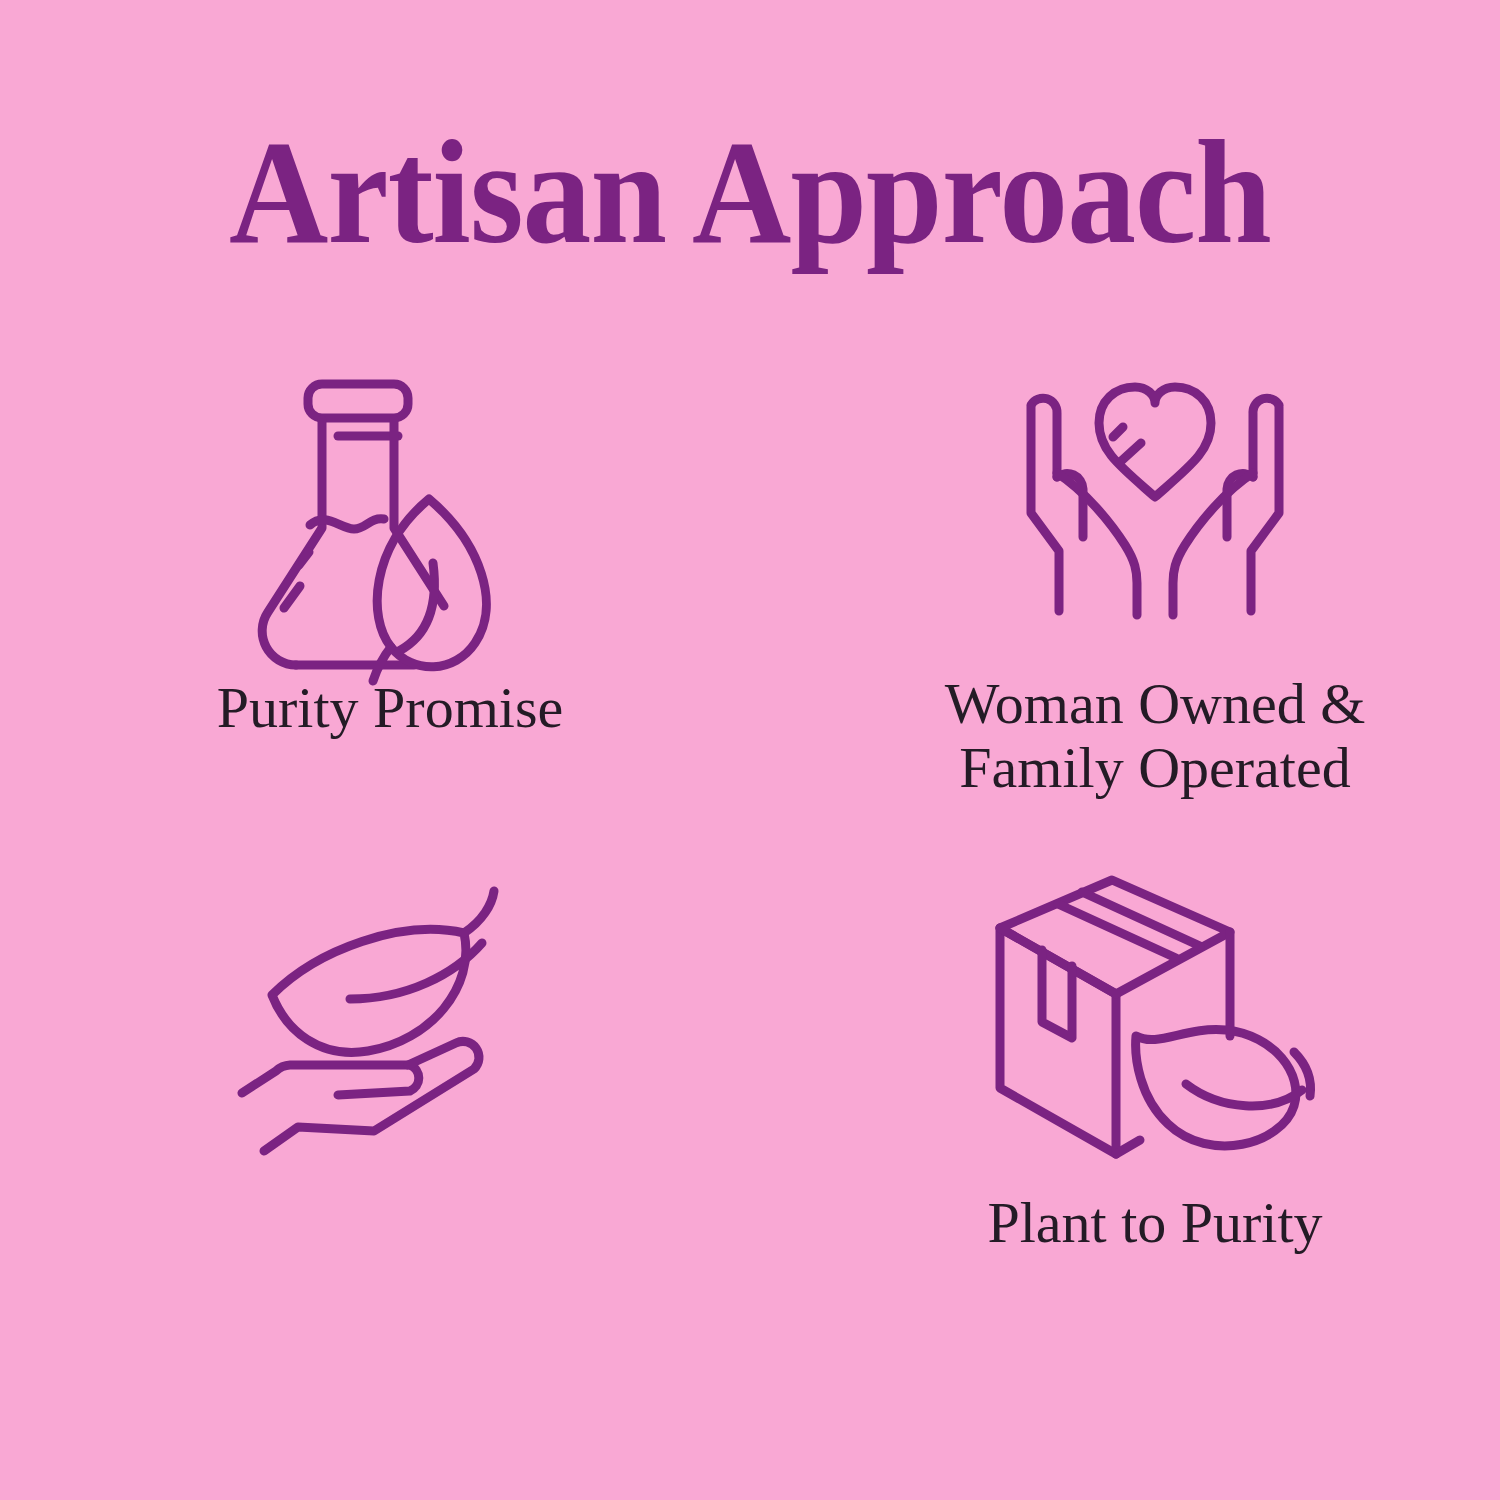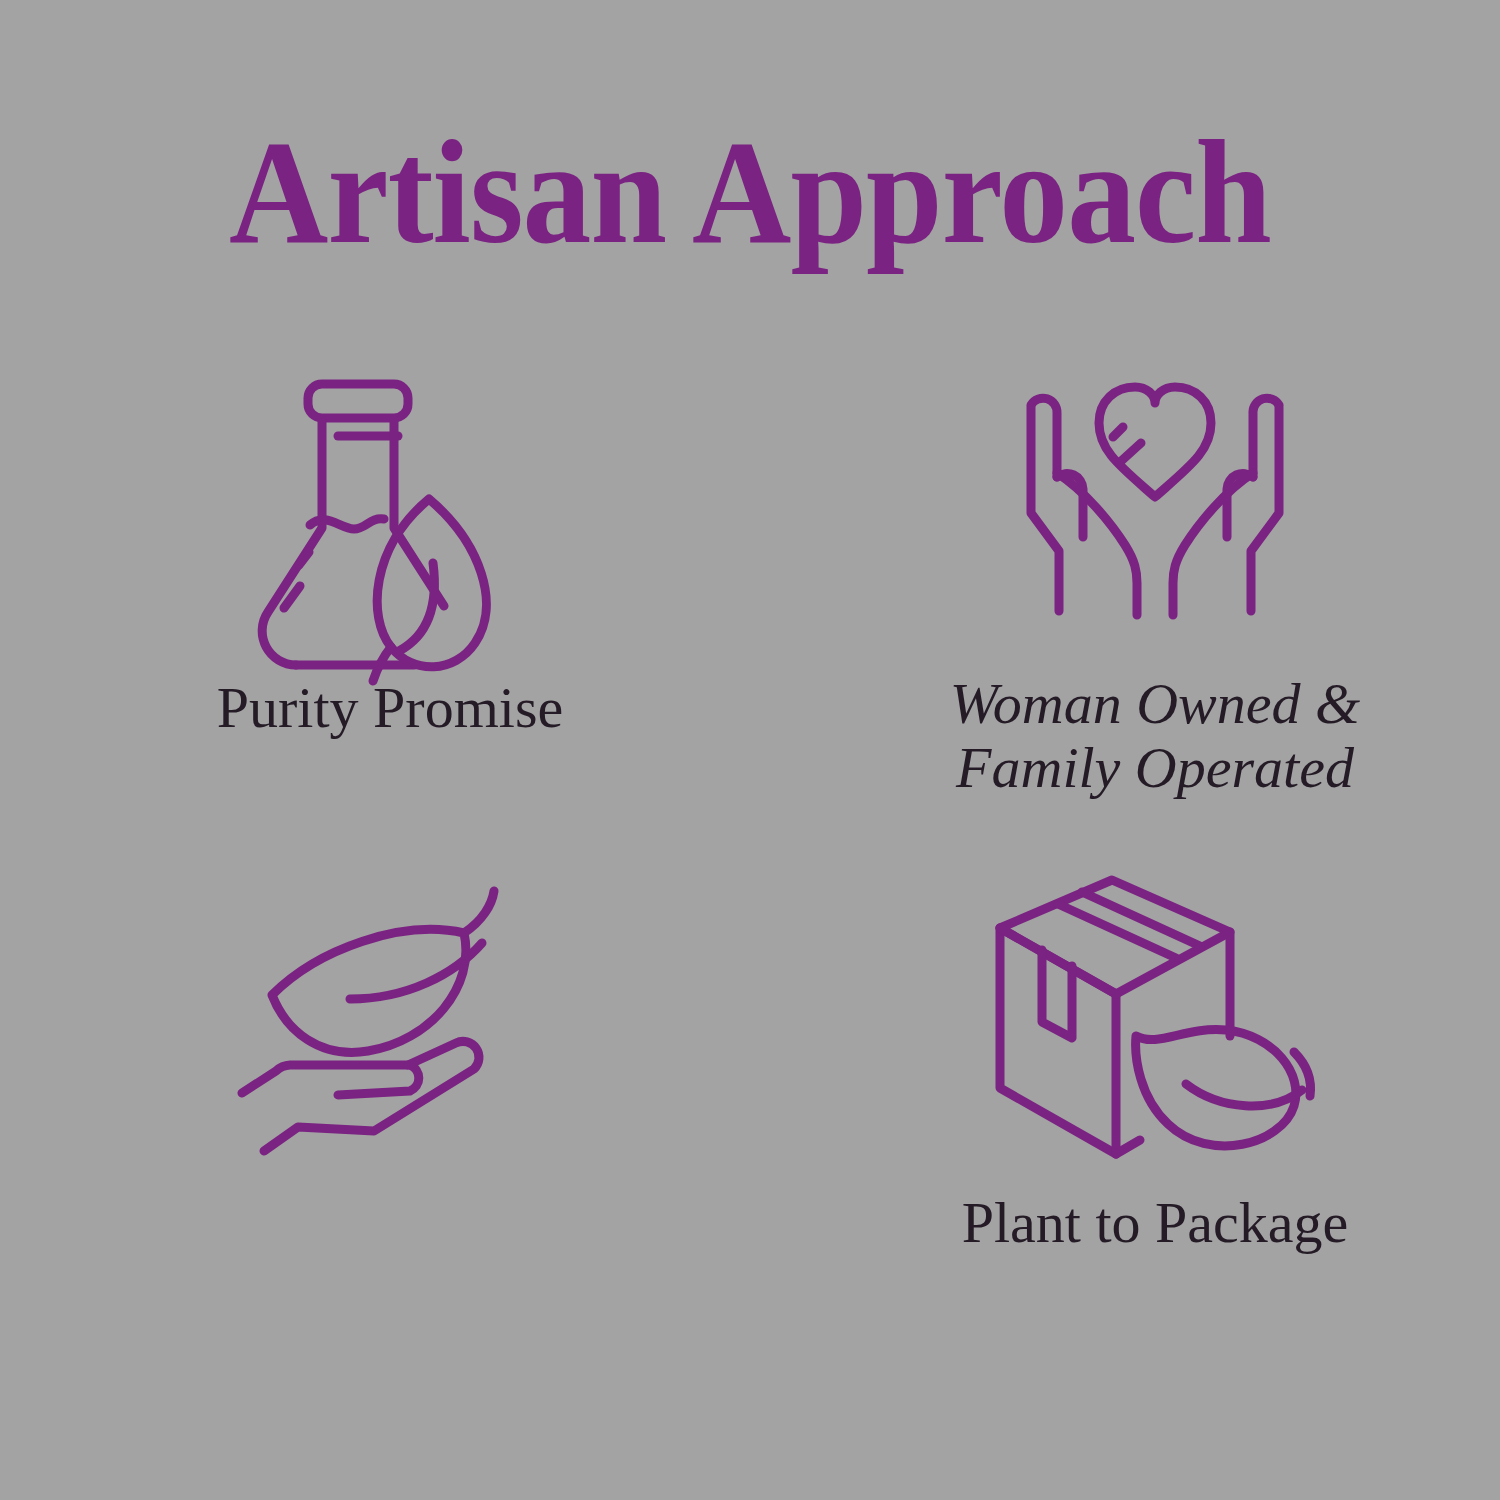--- a/index.html
+++ b/index.html
@@ -10,21 +10,21 @@
     width: 1500px;
     height: 1500px;
     background: #f8f7f7;
     font-family: "Liberation Serif", "DejaVu Serif", serif;
     overflow: hidden;
   }
   .page {
     position: relative;
     width: 1500px;
     height: 1500px;
-    background: #a3a3a3;
+    background: #f9a8d4;
   }
 
   
   .title {
     position: absolute;
     top: 118px;
     left: 0;
     width: 1500px;
     text-align: center;
     color: #7b2382;
@@ -74,21 +74,21 @@
     margin-top: 26px;
     text-align: center;
     color: #241b26;
     font-family: "Liberation Serif", "DejaVu Serif", serif;
     font-weight: normal;
     font-size: 58px;
     line-height: 1.10;
     letter-spacing: 0px;
     white-space: pre-line;
   }
-  .label-2line { margin-top: 22px; font-style: italic; }
+  .label-2line { margin-top: 22px; }
 
   
   .ln {
     fill: none;
     stroke: #7b2382;
     stroke-width: 9;
     stroke-linecap: round;
     stroke-linejoin: round;
   }
 </style>
@@ -211,17 +211,17 @@
                               c22 12 50 -10 90 -6
                               c48 5 78 44 68 76
                               c-12 38 -84 58 -126 18
                               c-28 -26 -34 -66 -32 -88 Z"></path>
 
           <path class="ln" d="M304 182 c14 14 18 30 16 44"></path>
 
           <path class="ln" d="M196 214 c34 26 86 30 116 6"></path>
         </svg>
       </div>
-      <div class="label">Plant to Package</div>
+      <div class="label">Plant to Purity</div>
     </div>
 
   </div>
 </div>
 
 </body></html>

